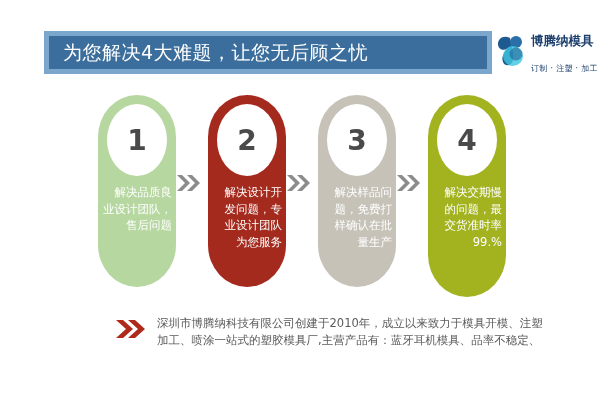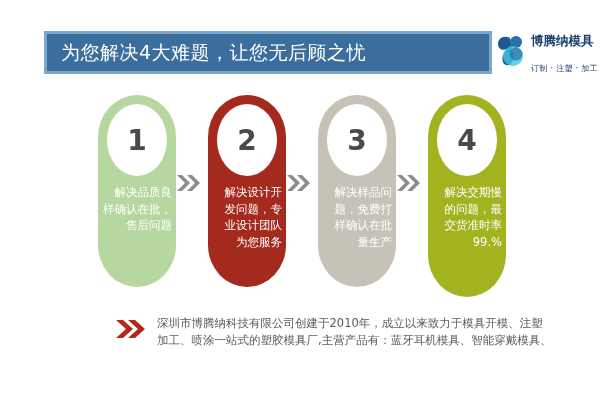--- a/index.html
+++ b/index.html
@@ -22,21 +22,21 @@
     width: 600px;
     height: 92px;
   }
   .title-bar {
     position: absolute;
     left: 44px;
     top: 31px;
     width: 448px;
     height: 43px;
     background: #3b6e9c;
-    border: 3px solid #fca5a5;
+    border: 5px solid #fca5a5;
     box-sizing: border-box;
   }
   .title-text {
     position: absolute;
     left: 14px;
     top: 50%;
     transform: translateY(-50%);
     color: #ffffff;
     font-size: 19px;
     font-weight: normal;
@@ -193,21 +193,21 @@
 </div>
 
 <div class="steps">
 
   <div class="step" id="step-0" style="left:98px;">
     <div class="pill" id="pill-0" style="background: rgb(182, 215, 160); height: 192px;">
       <div class="pill-bubble"></div>
       <div class="pill-num" style="color: rgb(74, 74, 74);">1</div>
       <div class="pill-desc" id="desc-0">
           <div>解决品质良</div>
-          <div>样确认在批，</div>
+          <div>业设计团队，</div>
           <div>售后问题</div>
         </div>
     </div>
   </div>
   <div class="chev" style="left:176px;">
     <svg width="26" height="20" viewBox="0 0 26 20">
       <polygon class="chev-fill" points="1,2 9,10 1,18 6,18 14,10 6,2" fill="#8c8c8c"></polygon>
       <polygon class="chev-fill" points="11,2 19,10 11,18 16,18 24,10 16,2" fill="#8c8c8c"></polygon>
     </svg>
   </div>
@@ -267,15 +267,15 @@
 
 <div class="footer">
   <div class="footer-chev">
     <svg width="32" height="22" viewBox="0 0 32 22">
       <polygon id="fchev1" points="1,2 11,11 1,20 8,20 18,11 8,2" fill="#b02a1c"></polygon>
       <polygon id="fchev2" points="13,2 23,11 13,20 20,20 30,11 20,2" fill="#b02a1c"></polygon>
     </svg>
   </div>
   <div class="footer-text" id="footer-text" style="color: rgb(90, 90, 90);">
       <div>深圳市博腾纳科技有限公司创建于2010年，成立以来致力于模具开模、注塑</div>
-      <div>加工、喷涂一站式的塑胶模具厂,主营产品有：蓝牙耳机模具、智能穿戴模具、</div>
+      <div>加工、喷涂一站式的塑胶模具厂,主营产品有：蓝牙耳机模具、品率不稳定、</div>
     </div>
 </div>
 
 </body></html>

